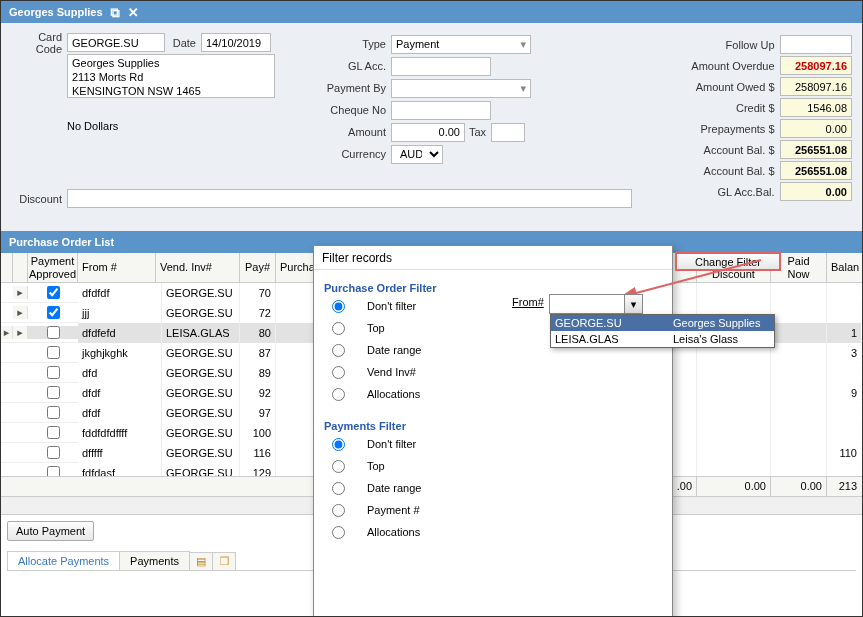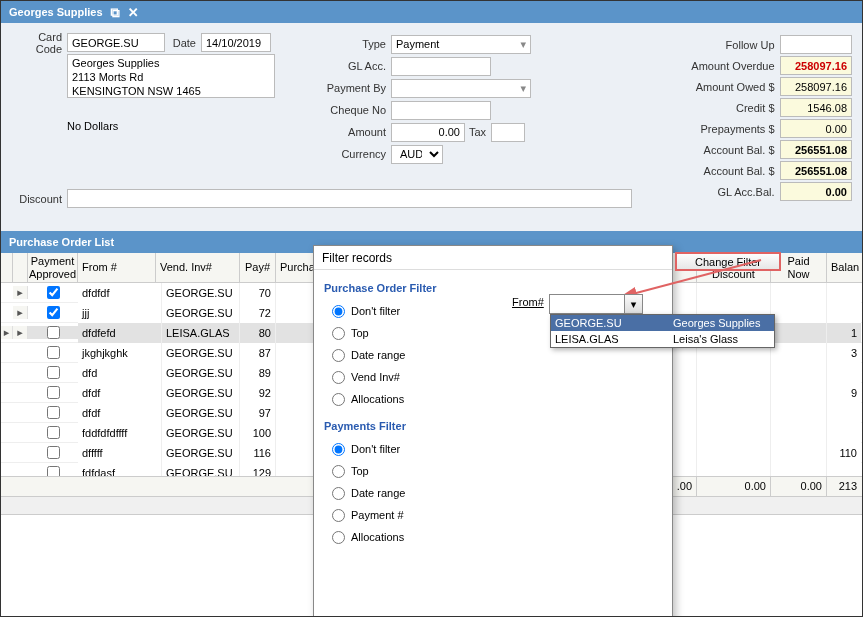--- a/index.html
+++ b/index.html
@@ -62,21 +62,21 @@
     .change-filter-btn { position: absolute; top: 251px; left: 674px; width: 106px; height: 19px; border: 2px solid #e06363; background: linear-gradient(#fdfdfd, #e7e7e7); display: flex; align-items: center; justify-content: center; cursor: pointer; z-index: 500; }
 
     
     .arrow { position: absolute; z-index: 600; pointer-events: none; }
 
     
     .dialog { position: absolute; top: 244px; left: 312px; width: 360px; height: 460px; border: 1px solid #888; background: #fff; box-shadow: 3px 3px 8px rgba(0,0,0,0.25); z-index: 400; display: flex; flex-direction: column; }
     .dlg-title { height: 24px; background: #fff; border-bottom: 1px solid #ddd; display: flex; align-items: center; padding: 0 8px; font-size: 12px; }
     .dlg-body { flex: 1; padding: 8px 10px; }
     .dlg-section-title { color: #2a5bb0; font-weight: bold; margin: 4px 0 6px 0; }
-    .radio-row { display: flex; align-items: center; height: 22px; padding-left: 8px; }
+    .radio-row { display: flex; align-items: flex-start; height: 22px; padding-left: 8px; gap: 16px; }
     .radio-row input { margin-right: 6px; }
     .dlg-from-lbl { position: absolute; top: 295px; left: 511px; z-index: 700; }
     .dlg-from-combo { position: absolute; top: 293px; left: 548px; width: 94px; height: 20px; z-index: 700; border: 1px solid #888; background: #fff; display: flex; }
     .dlg-from-combo .txt { flex: 1; }
     .dlg-from-combo .dd { width: 18px; background: linear-gradient(#fafafa,#ddd); border-left: 1px solid #888; display: flex; align-items: center; justify-content: center; }
     .dlg-dropdown { position: absolute; top: 313px; left: 549px; width: 225px; border: 1px solid #666; background: #fff; box-shadow: 2px 2px 5px rgba(0,0,0,0.3); z-index: 800; }
     .dd-row { display: flex; height: 16px; align-items: center; padding: 0 4px; }
     .dd-row .c1 { width: 118px; }
     .dd-row.sel { background: #4a6fa5; color: #fff; }
     .dlg-buttons { height: 44px; display: flex; align-items: center; justify-content: flex-end; gap: 10px; padding: 0 12px; border-top: 1px solid #eee; background: #f7f7f4; }
@@ -415,20 +415,33 @@
     <div class="totals-row">
       <div style="width:660px;"></div>
       <div class="gh num-right" style="width:36px; background:#f6f6f2;">.00</div>
       <div class="gh num-right" style="width:74px; background:#f6f6f2;">0.00</div>
       <div class="gh num-right" style="width:56px; background:#f6f6f2;">0.00</div>
       <div class="gh num-right" style="width:34px; background:#f6f6f2; border-right:none;">213</div>
     </div>
     <div class="hscroll"></div>
   </div>
 
+  <div class="bottom-bar">
+    <button class="btn">Auto Payment</button>
+    <div class="tabstrip">
+      <div class="tab active">Allocate Payments</div>
+      <div class="tab">Payments</div>
+      <div class="tab-icon">
+          <span style="color:#c77d17;">▤</span>
+        </div>
+      <div class="tab-icon">
+          <span style="color:#d69a3a;">❐</span>
+        </div>
+    </div>
+  </div>
 
   <div class="change-filter-btn">Change Filter</div>
 
   <svg class="arrow" style="top:254px; left:610px;" width="160" height="50">
     <defs>
         <marker id="ah" markerWidth="10" markerHeight="10" refX="8" refY="3" orient="auto">
           <path d="M0,0 L0,6 L9,3 z" fill="#e06363"></path>
         </marker>
       </defs>
     <line x1="150" y1="5" x2="10" y2="42" stroke="#e06363" stroke-width="2" marker-end="url(#ah)"></line>

